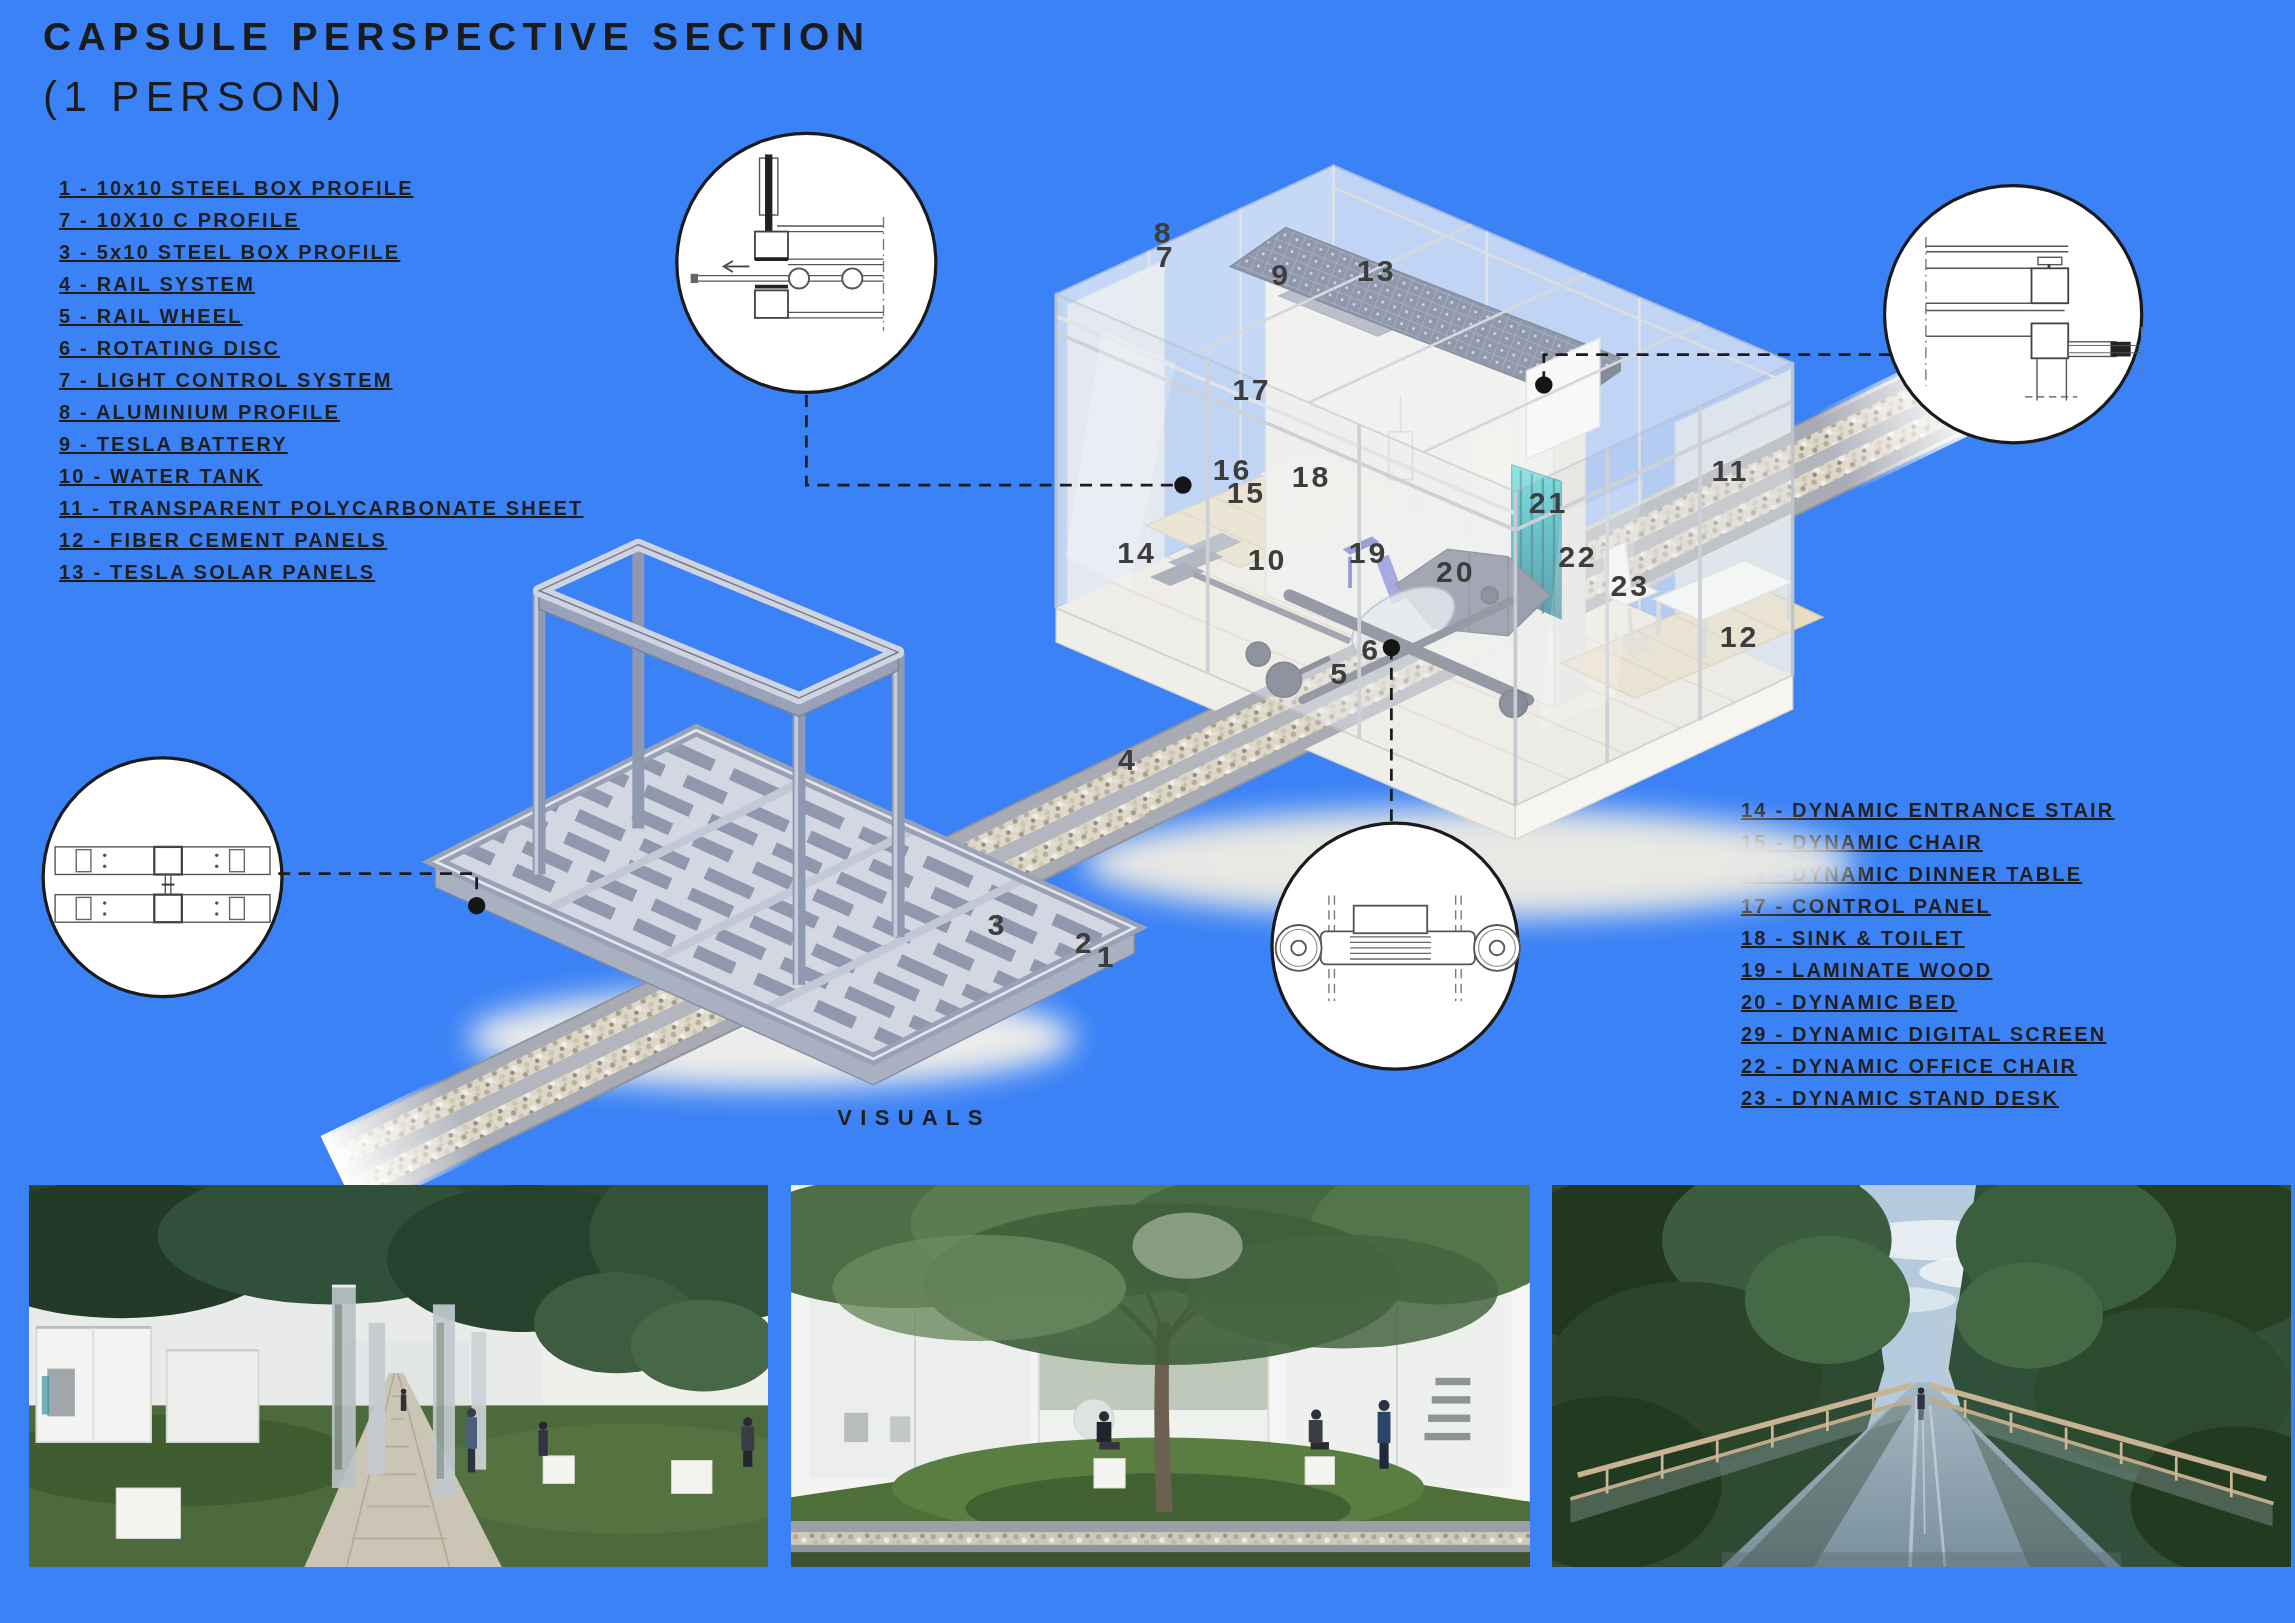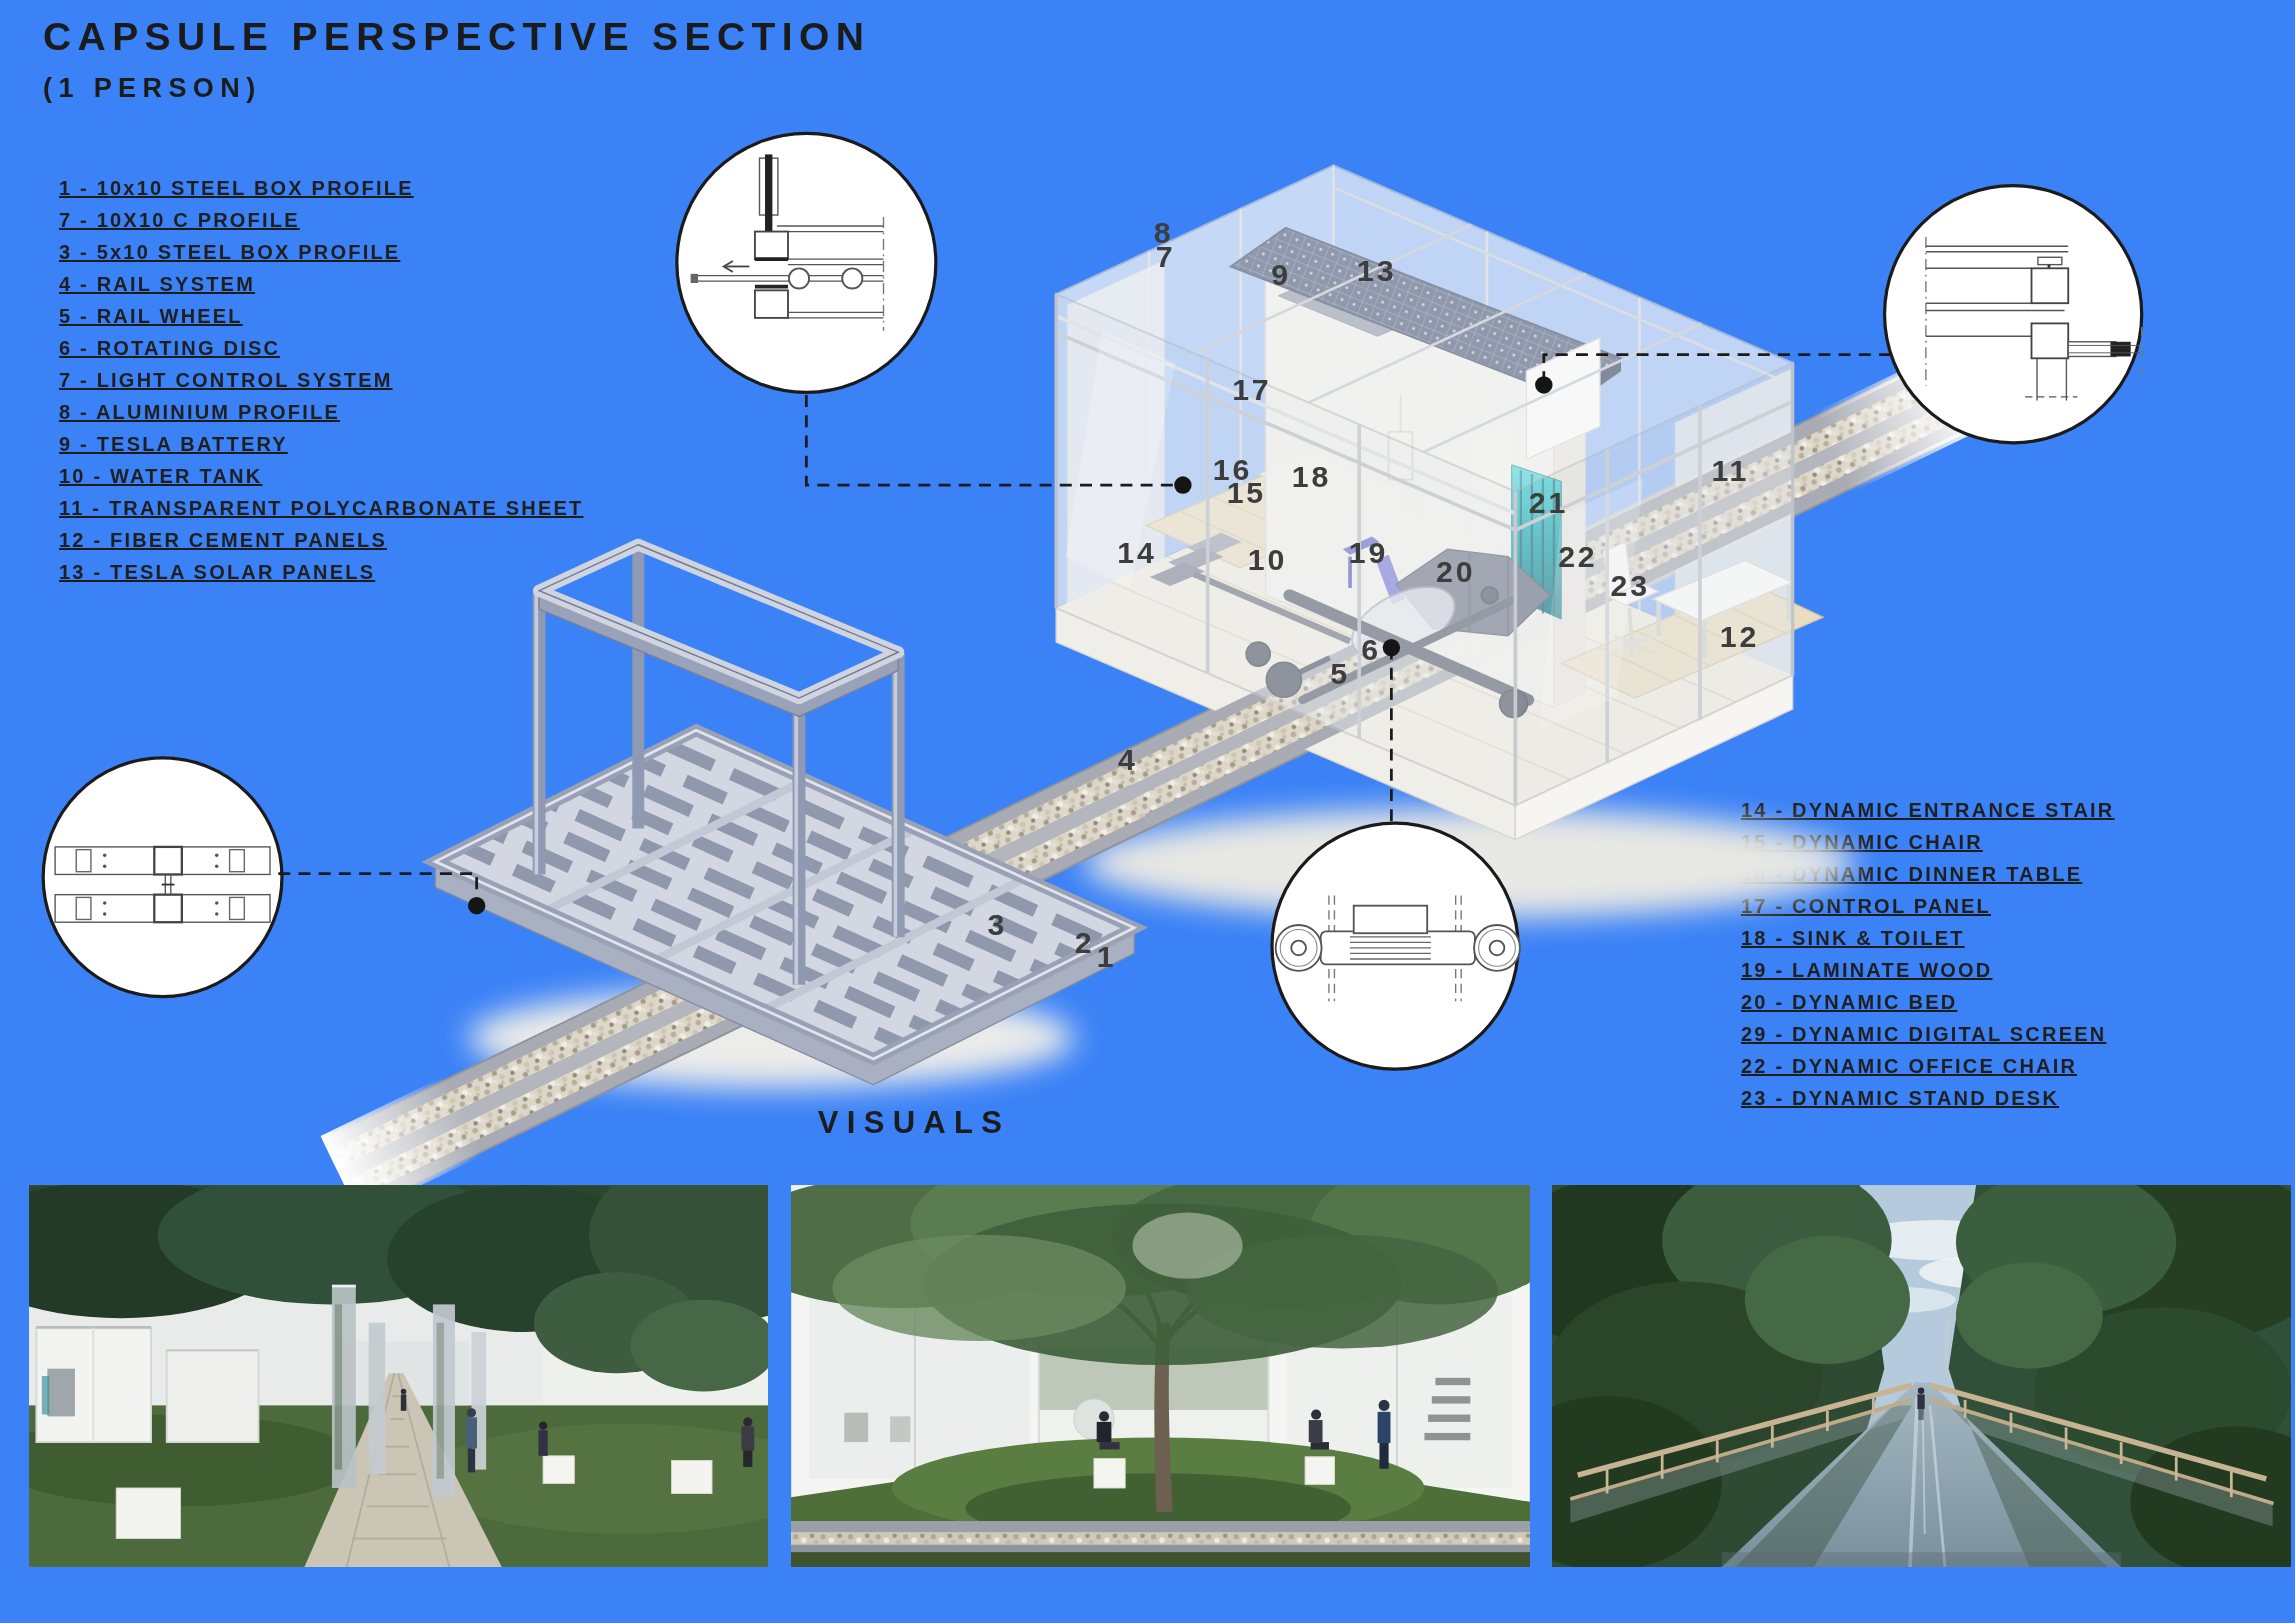--- a/index.html
+++ b/index.html
@@ -1,28 +1,28 @@
 <!DOCTYPE html>
 <html style="font-size:14.7px"><head>
 <meta charset="utf-8">
 <style>
   html,body{margin:0;padding:0;background:#fff;}
   .board{position:relative;width:2296px;height:1624px;background:#3b82f6;
          font-family:"Liberation Sans",sans-serif;overflow:hidden;color:#1b1b1b;}
   .title-line1{position:absolute;left:43px;top:14.7px;margin:0;font-size:39px;font-weight:bold;
                letter-spacing:6.4px;white-space:nowrap;}
-  .title-line2{position:absolute;left:43px;top:73px;margin:0;font-size:27px;font-weight:bold;
+  .title-line2{position:absolute;left:43px;top:73px;margin:0;font-size:42px;font-weight:normal;
                letter-spacing:6.4px;white-space:nowrap;}
   ul.legend{position:absolute;margin:16px;padding:0;list-style:none;text-decoration:underline;}
   ul.legend li{height:32px;line-height:32px;font-size:20px;font-weight:bold;
                letter-spacing:2.2px;white-space:nowrap;color:#1f1f1f;}
   .legend-left{left:43px;top:156px;}
   .legend-right{left:1725px;top:778px;}
   .visuals-heading{position:absolute;left:0;top:1105px;width:1828px;text-align:center;
-                   font-size:31px;font-weight:bold;letter-spacing:8.3px;}
+                   font-size:22px;font-weight:bold;letter-spacing:8.3px;}
   .scene{position:absolute;left:0;top:0;}
   .photo{position:absolute;top:1185px;width:739px;height:382px;}
   .photo svg{display:block;}
   #photo1{left:29px;} #photo2{left:791px;} #photo3{left:1552px;}
 </style>
 </head>
 <body>
 
 <div class="board">
 

